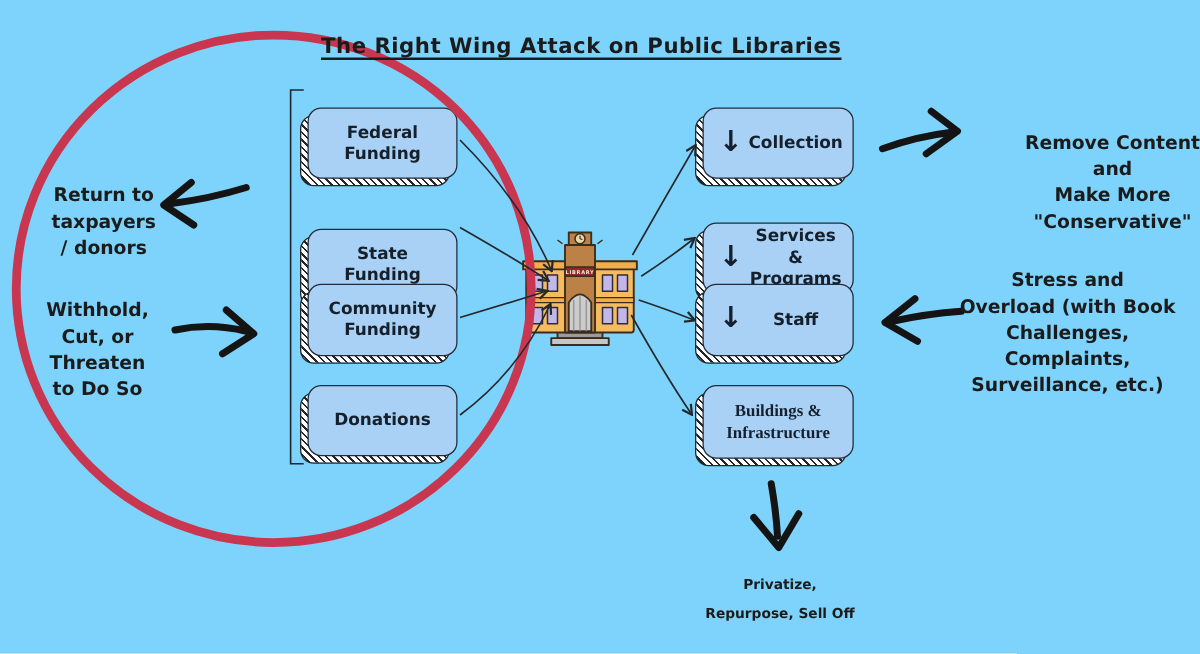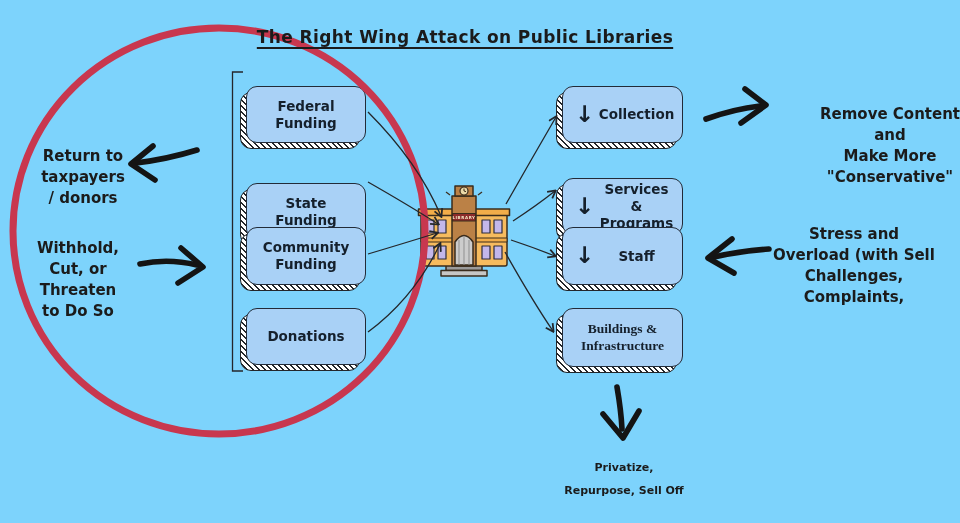--- a/index.html
+++ b/index.html
@@ -95,25 +95,26 @@
   <div class="box impact noarrow" style="left:562px;top:308px;width:121px;height:59px;font-family:Liberation Serif, serif;">
     <div class="shadow"></div>
     <div class="face">Buildings &amp; Infrastructure</div>
   </div>
 
   <div class="note" style="left:804px;top:84px;width:172px;margin-top:20px;">
     <div>Remove Content and</div>
     <div>Make More</div>
     <div>"Conservative"</div>
   </div>
-  <div class="note" style="left:766px;top:214px;width:176px;margin-top:10px;">
+  <div class="note" style="left:766px;top:214px;width:176px;">
     <div>Stress and</div>
-    <div>Overload (with Sell</div>
+    <div>Overload (with Book</div>
     <div>Challenges,</div>
     <div>Complaints,</div>
+    <div>Surveillance, etc.)</div>
   </div>
   <div class="note" style="left:538px;top:456px;width:172px;font-size:11px;line-height:23px;">
     <div>Privatize,</div>
     <div>Repurpose, Sell Off</div>
   </div>
 
   <svg id="library" viewBox="0 0 96 96">
     <g stroke="#3a2c1c" stroke-width="1.5" stroke-linejoin="round">
 
       <rect x="30" y="81" width="36" height="5.5" fill="#9b9b9b"></rect>

